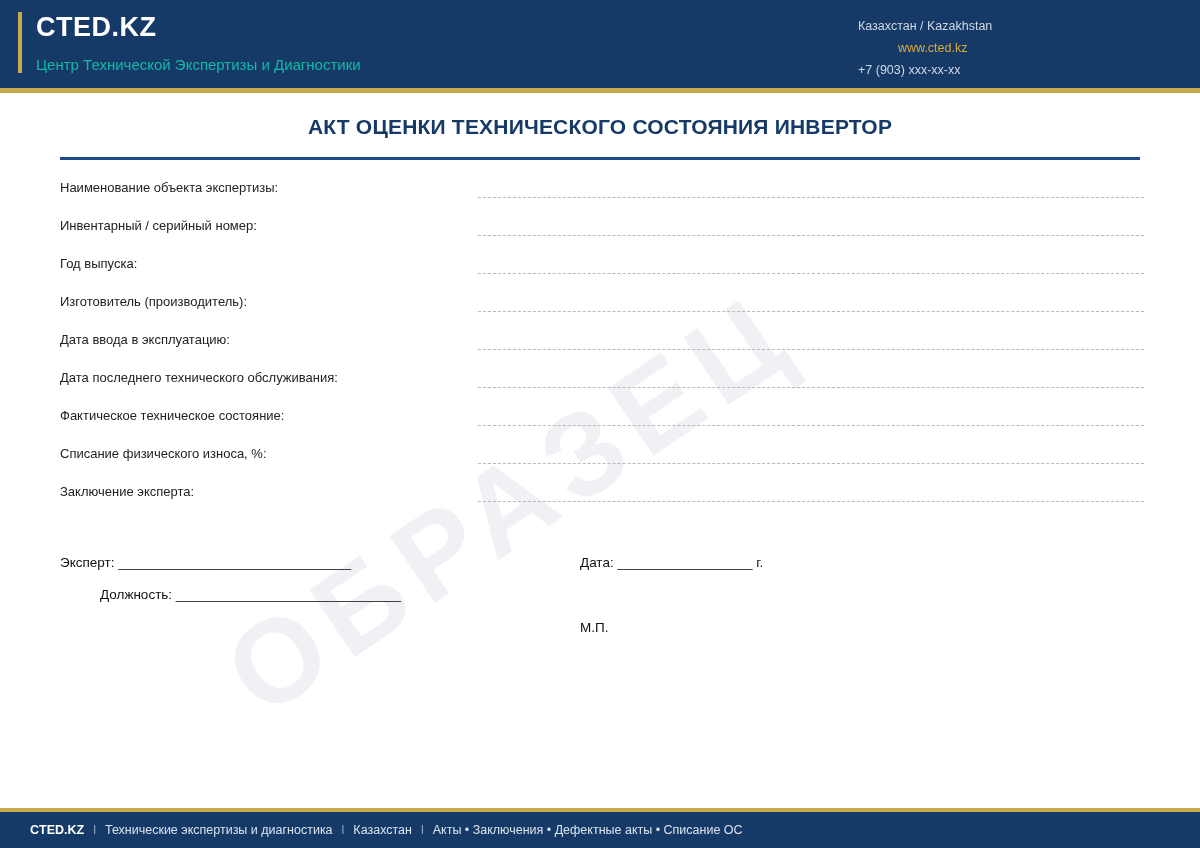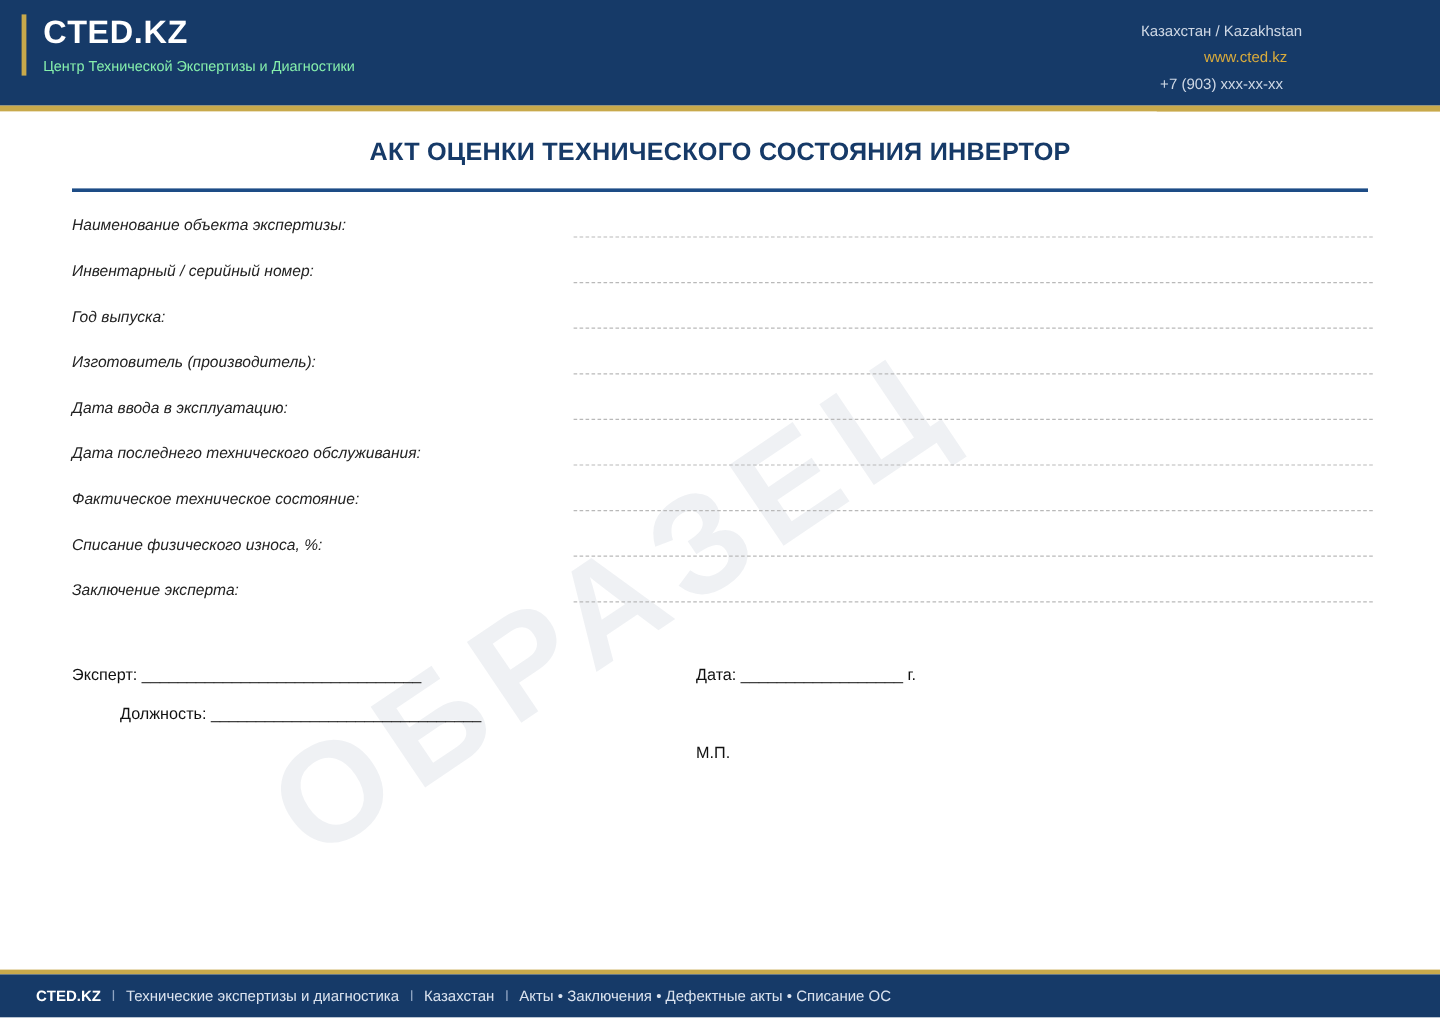--- a/index.html
+++ b/index.html
@@ -39,36 +39,35 @@
     border-left: 4px solid #c8a94b;
   }
   .brand-title {
     font-size: 27px;
     font-weight: bold;
     color: #ffffff;
     letter-spacing: 0.5px;
     line-height: 30px;
   }
   .brand-sub {
-    font-size: 12px;
-    color: #86efac;
-    margin-top: 5px;
+    font-size: 15px;
+    color: #14b8a6;
+    margin-top: 15px;
     line-height: 16px;
   }
   .header-right {
     position: absolute;
     right: 22px; top: 15px;
     text-align: left;
     width: 320px;
   }
   .header-right div {
     font-size: 12.5px;
     line-height: 22px;
     color: #cfd8e5;
-    text-align: center;
   }
   .header-right .hr-site { color: #d9ab3c; margin-left: 40px; }
   .header-right .hr-phone { color: #cfd8e5; }
 
   
   .doc {
     position: absolute;
     left: 0; top: 93px;
     width: 964px;
     height: 718px;
@@ -123,21 +122,20 @@
     position: relative;
     height: 38px;
   }
   .field-label {
     position: absolute;
     left: 60px;
     top: 9px;
     font-size: 13px;
     color: #222222;
     white-space: nowrap;
-    font-style: italic;
   }
   .field-line {
     position: absolute;
     left: 478px;
     right: 56px;
     top: 26px;
     border-bottom: 1px dashed #b9b9b9;
   }
 
   

